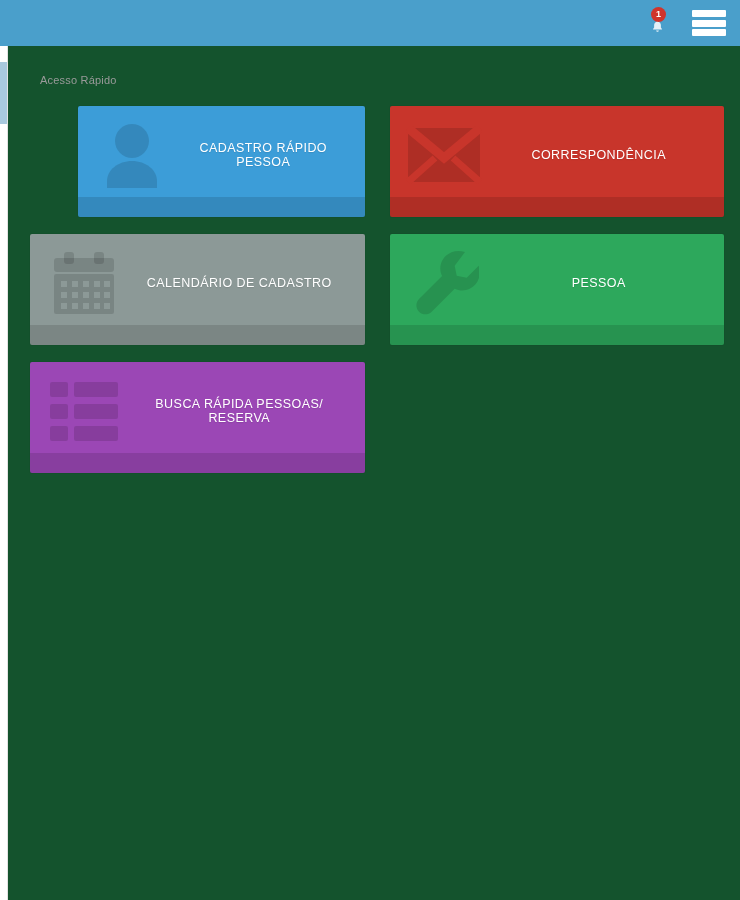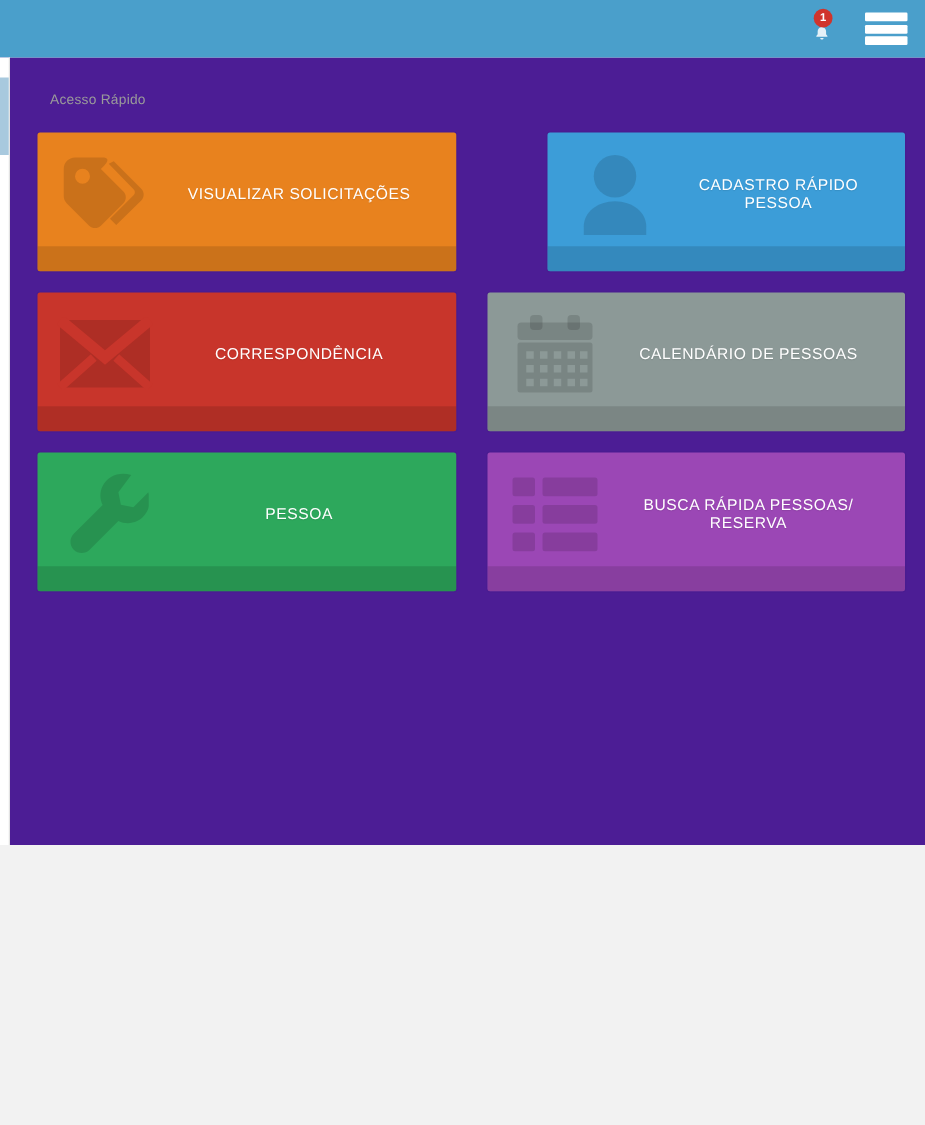--- a/index.html
+++ b/index.html
@@ -70,22 +70,22 @@
     display: block;
     height: 7px;
     width: 100%;
     background: #ffffff;
     border-radius: 1px;
   }
 
   
   .page {
     display: flex;
-    height: 630px;
-    background: #4c1d95;
+    height: 854px;
+    background: #14532d;
     justify-content: space-between;
   }
 
   .rail {
     width: 8px;
     flex: 0 0 8px;
     background: #ffffff;
     border-right: 1px solid #e2e2e2;
     position: relative;
   }
@@ -196,30 +196,20 @@
   <div class="rail">
     <div class="rail-active"></div>
   </div>
 
   <div class="content">
 
     <div class="section-title">Acesso Rápido</div>
 
     <div class="grid">
 
-      <div class="tile t-orange">
-        <div class="tile-icon">
-          <svg width="78" height="64" viewBox="0 0 78 64">
-            <path class="icon-glyph" d="M37 3H15C10 3 6 7 6 12v22c0 2 .8 4 2.3 5.5l18 18c2.6 2.6 6.8 2.6 9.4 0l18-18c2.6-2.6 2.6-6.8 0-9.4l-18-18C44.2 4.6 40.7 3 37 3zm-16 9a6 6 0 1 1 0 12 6 6 0 0 1 0-12z"></path>
-            <path class="icon-glyph" d="M46 6l22 22c2.6 2.6 2.6 6.8 0 9.4L48 57l-5-5 19-19c1.2-1.2 1.2-3.2 0-4.4L42 8l4-2z"></path>
-          </svg>
-        </div>
-        <div class="tile-label">VISUALIZAR SOLICITAÇÕES</div>
-        <div class="tile-foot"></div>
-      </div>
 
       <div class="tile t-blue">
         <div class="tile-icon">
           <svg width="70" height="66" viewBox="0 0 70 66">
             <circle class="icon-glyph" cx="35" cy="19" r="17"></circle>
             <path class="icon-glyph" d="M35 39c-14 0-25 9-25 20v7h50v-7c0-11-11-20-25-20z"></path>
           </svg>
         </div>
         <div class="tile-label">CADASTRO RÁPIDO PESSOA</div>
         <div class="tile-foot"></div>
@@ -256,21 +246,21 @@
                 <rect x="43" y="42" width="6" height="6"></rect>
               <rect x="53" y="42" width="6" height="6"></rect>
               <rect x="10" y="53" width="6" height="6"></rect>
                 <rect x="21" y="53" width="6" height="6"></rect>
               <rect x="32" y="53" width="6" height="6"></rect>
                 <rect x="43" y="53" width="6" height="6"></rect>
               <rect x="53" y="53" width="6" height="6"></rect>
             </g>
           </svg>
         </div>
-        <div class="tile-label">CALENDÁRIO DE PESSOAS</div>
+        <div class="tile-label">CALENDÁRIO DE CADASTRO</div>
         <div class="tile-foot"></div>
       </div>
 
       <div class="tile t-green">
         <div class="tile-icon">
           <svg width="70" height="70" viewBox="0 0 70 70">
             <path class="icon-glyph" d="M56 4c-9-3-19 .5-23 9-2.4 5-2.2 10.4.1 15L10 51c-3.5 3.5-3.5 9.2 0 12.7 3.5 3.5 9.2 3.5 12.7 0l23-23c4.6 2.3 10 2.5 15 .1 8.5-4 12-14 9-23l-12 12-10-2-2-10L56 4z"></path>
           </svg>
         </div>
         <div class="tile-label">PESSOA</div>

